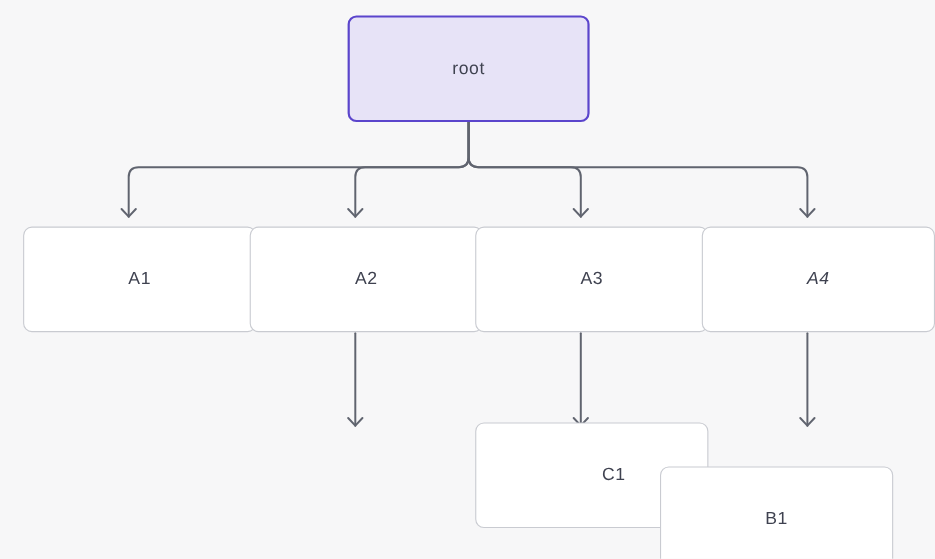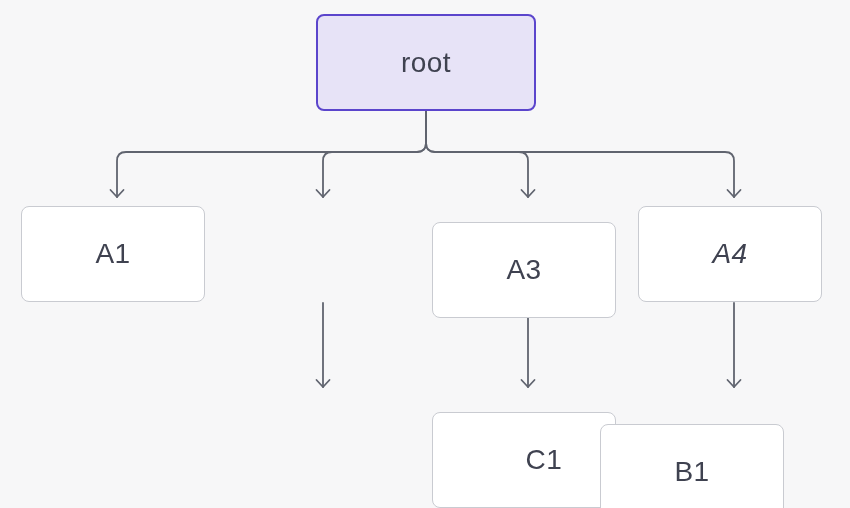--- a/index.html
+++ b/index.html
@@ -32,42 +32,42 @@
   }
   .node {
     position: absolute;
     box-sizing: border-box;
     display: flex;
     align-items: center;
     justify-content: center;
     background: var(--node_fill, #ffffff);
     border: 1px solid var(--node_border, #c9cbd1);
     border-radius: 8px;
-    width: 184px;
+    width: 212px;
     height: 96px;
   }
   .node .label {
-    font-size: 28px;
+    font-size: 16px;
     font-weight: 500;
     letter-spacing: 0.5px;
     color: var(--text, #3f4250);
   }
   .node.root {
     background: var(--root_fill, #e7e3f7);
     border: 2px solid var(--root_border, #5b45cc);
     width: 220px;
     height: 97px;
   }
   .pos-root { left: 316px; top: 14px; }
   .pos-a1   { left: 21px;  top: 206px; }
   .pos-a2   { left: 227px; top: 206px; }
-  .pos-a3   { left: 432px; top: 222px; justify-content: center; }
+  .pos-a3   { left: 432px; top: 206px; justify-content: center; }
   .pos-a4   { left: 638px; top: 206px; font-style: italic; }
   .pos-d1   { left: 227px; top: 396px; }
-  .pos-c1   { left: 432px; top: 412px; padding-left: 40px; }
+  .pos-c1   { left: 432px; top: 384px; padding-left: 40px; }
   .pos-b1   { left: 600px; top: 396px; margin-top: 28px; }
 </style>
 </head>
 <body>
 
 <div class="canvas">
 
   <svg class="edge-layer" width="850" height="508" viewBox="0 0 850 508">
 
     <path d="M426 111 L426 143 Q426 152 417 152 L126 152 Q117 152 117 161 L117 197"></path>
@@ -93,20 +93,23 @@
   </svg>
 
   <div class="node root pos-root">
     <span class="label">root</span>
   </div>
 
   <div class="node pos-a1">
     <span class="label">A1</span>
   </div>
 
+  <div class="node pos-a2">
+    <span class="label">A2</span>
+  </div>
 
   <div class="node pos-a3">
     <span class="label">A3</span>
   </div>
 
   <div class="node pos-a4">
     <span class="label">A4</span>
   </div>
 
 

